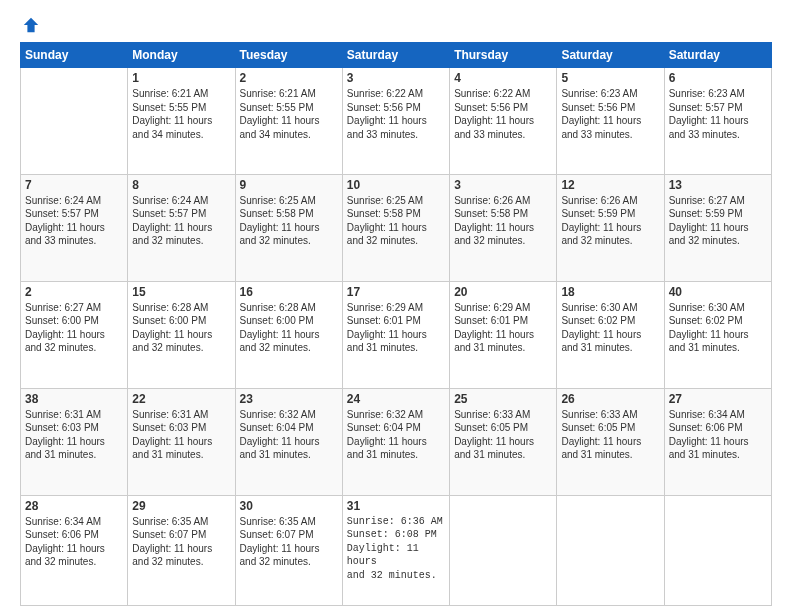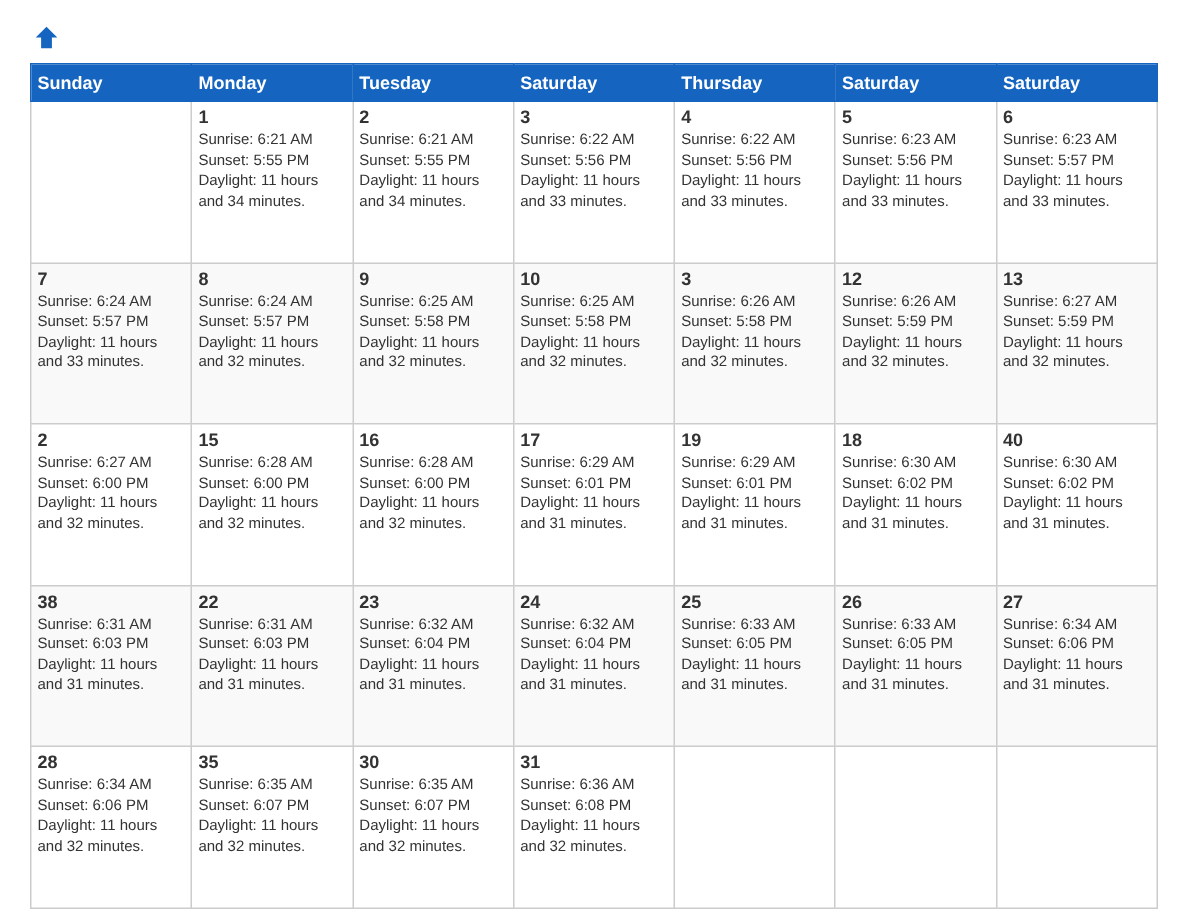--- a/index.html
+++ b/index.html
@@ -244,21 +244,21 @@
 and 32 minutes.</div>
           </td>
           <td>
             <span class="day-number">17</span>
             <div class="day-info" style="white-space: pre-line;">Sunrise: 6:29 AM
 Sunset: 6:01 PM
 Daylight: 11 hours
 and 31 minutes.</div>
           </td>
           <td>
-            <span class="day-number">19</span>
+            <span class="day-number">20</span>
             <div class="day-info" style="white-space: pre-line;">Sunrise: 6:29 AM
 Sunset: 6:01 PM
 Daylight: 11 hours
 and 31 minutes.</div>
           </td>
           <td>
             <span class="day-number">18</span>
             <div class="day-info" style="white-space: pre-line;">Sunrise: 6:30 AM
 Sunset: 6:02 PM
 Daylight: 11 hours
@@ -325,36 +325,36 @@
         </tr>
         <tr>
           <td>
             <span class="day-number">28</span>
             <div class="day-info" style="white-space: pre-line;">Sunrise: 6:34 AM
 Sunset: 6:06 PM
 Daylight: 11 hours
 and 32 minutes.</div>
           </td>
           <td>
-            <span class="day-number">35</span>
+            <span class="day-number">29</span>
             <div class="day-info" style="white-space: pre-line;">Sunrise: 6:35 AM
 Sunset: 6:07 PM
 Daylight: 11 hours
 and 32 minutes.</div>
           </td>
           <td>
             <span class="day-number">30</span>
             <div class="day-info" style="white-space: pre-line;">Sunrise: 6:35 AM
 Sunset: 6:07 PM
 Daylight: 11 hours
 and 32 minutes.</div>
           </td>
           <td>
             <span class="day-number">31</span>
-            <div class="day-info" style="white-space: pre-line;">Sunrise: 6:36 AM
+            <div class="day-info" style="white-space: pre-line; font-family: Liberation Mono, monospace;">Sunrise: 6:36 AM
 Sunset: 6:08 PM
 Daylight: 11 hours
 and 32 minutes.</div>
           </td>
           <td class="empty-cell"></td>
           <td class="empty-cell"></td>
           <td class="empty-cell"></td>
         </tr>
       </tbody>
   </table>

